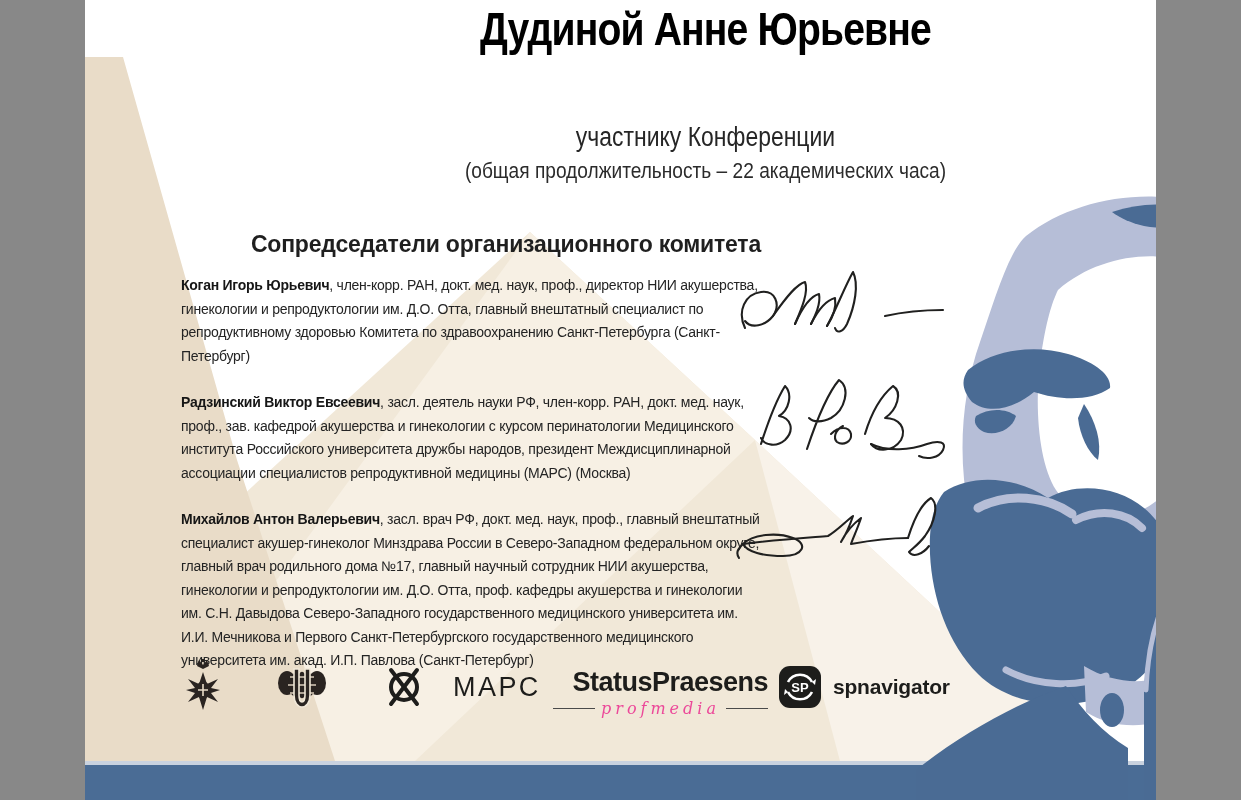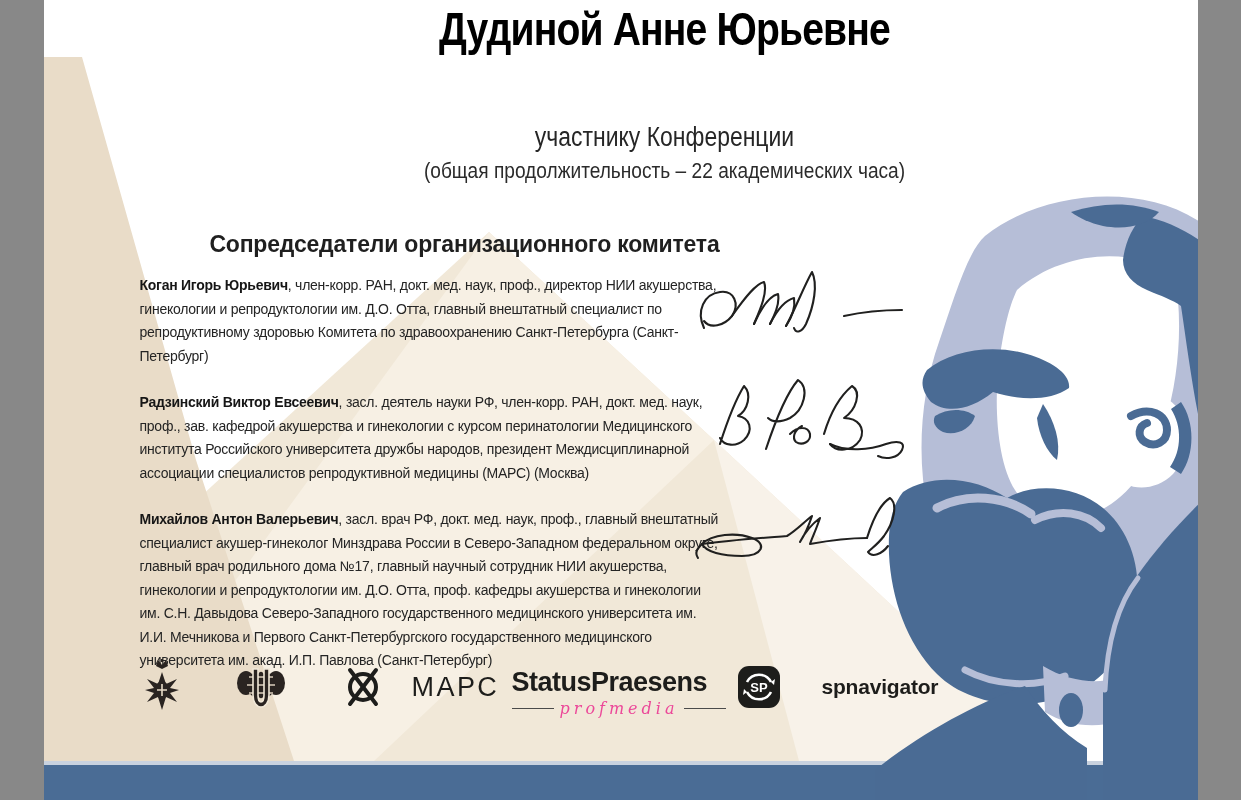--- a/index.html
+++ b/index.html
@@ -1,17 +1,17 @@
 <!DOCTYPE html>
 <html><head>
 <meta charset="utf-8">
 <style>
   html,body{margin:0;padding:0;background:#888;}
   #page{
-    position:relative;width:1154px;height:800px;background:#ffffff;
+    position:relative;width:1071px;height:800px;background:#ffffff;
     overflow:hidden;font-family:"Liberation Sans",sans-serif;color:#1f1f1f;
     margin:0 auto;
   }
   svg{display:block;}
   .abs{position:absolute;}
 
   
   #bg-shapes{position:absolute;left:0;top:0;}
 
   
@@ -31,21 +31,21 @@
   .member b{font-weight:700;color:#161616;}
 
   
   .logo{position:absolute;}
   #mars-label{font-size:27px;letter-spacing:2.5px;color:#1d1d1b;}
   #sp-word{font-size:27px;font-weight:700;letter-spacing:-0.5px;color:#1d1d1b;line-height:27px;}
   #sp-sub{display:flex;align-items:center;justify-content:center;margin-top:3px;}
   #sp-sub .rule{height:1px;background:#4a4a4a;width:42px;}
   #sp-sub .script{font-family:"DejaVu Serif",serif;font-style:italic;font-size:16px;letter-spacing:4px;color:#ec4899;padding:0 6px;}
   #spnav{display:flex;align-items:center;gap:12px;}
-  #spnav-label{font-size:21px;font-weight:700;color:#1d1d1b;letter-spacing:-0.2px;margin-left:30px;}
+  #spnav-label{font-size:21px;font-weight:700;color:#1d1d1b;letter-spacing:-0.2px;}
 
   .sig path{fill:none;stroke:#20201f;stroke-width:2.1;stroke-linecap:round;stroke-linejoin:round;}
 </style>
 </head>
 <body>
 
 <div id="page">
 
   <svg id="bg-shapes" width="1241" height="800" viewBox="0 0 1241 800" aria-hidden="true">
     <polygon points="445,232 670,440 1015,761 0,761 0,640" fill="#f1e8d8"></polygon>
@@ -165,21 +165,21 @@
     <svg width="42" height="42" viewBox="0 0 42 42">
       <g stroke="#1d1d1b" stroke-width="4" fill="none" stroke-linecap="round">
         <circle cx="21" cy="21" r="13"></circle>
         <line x1="8" y1="4" x2="34" y2="38"></line>
         <line x1="34" y1="4" x2="8" y2="38"></line>
       </g>
     </svg>
     <span id="mars-label">МАРС</span>
   </div>
 
-  <div class="logo" style="left:468px;top:669px;text-align:left;">
+  <div class="logo" style="left:468px;top:669px;text-align:right;">
     <div id="sp-word">StatusPraesens</div>
     <div id="sp-sub">
       <span class="rule"></span>
       <span class="script">profmedia</span>
       <span class="rule"></span>
     </div>
   </div>
 
   <div class="logo" id="spnav" style="left:694px;top:666px;">
     <svg width="42" height="42" viewBox="0 0 42 42">

